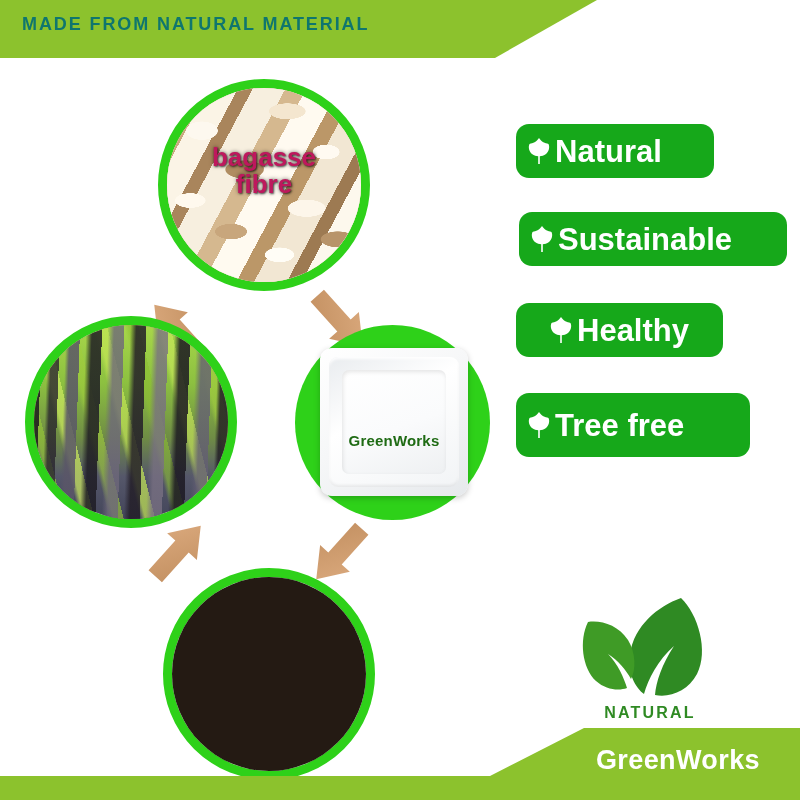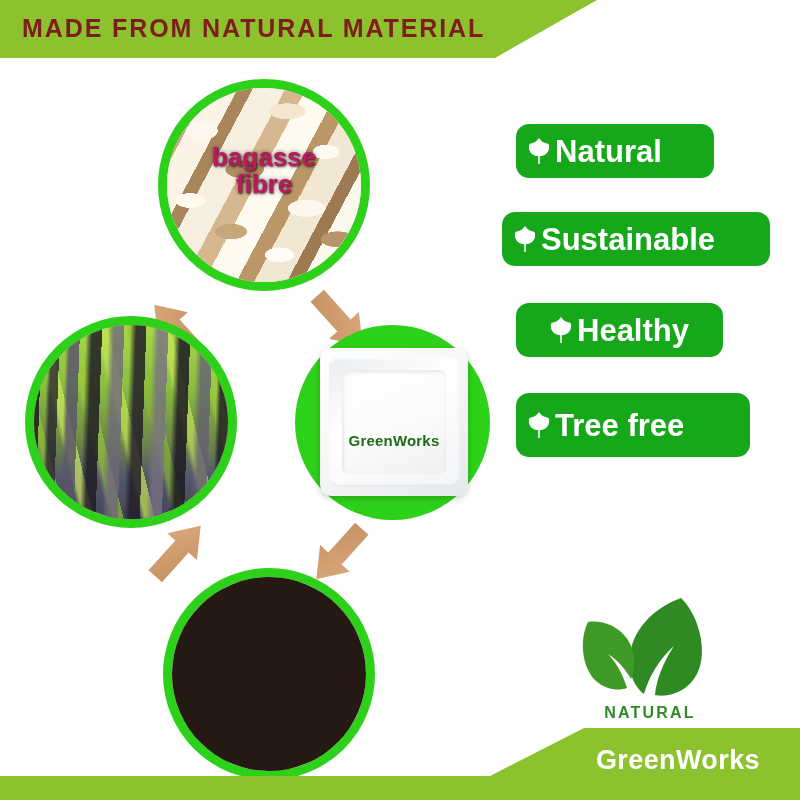--- a/index.html
+++ b/index.html
@@ -8,21 +8,21 @@
     font-family:"Liberation Sans","DejaVu Sans",sans-serif;
     position:relative;
   }
   #stage{position:absolute;inset:0;width:800px;height:800px;overflow:hidden;background:#fff;}
 
   
   .header-banner{position:absolute;left:0;top:0;width:620px;height:60px;}
   .header-banner svg{display:block;}
   .header-title{
     position:absolute;left:22px;top:14px;
-    color:#7f1d1d;font-size:25px;font-weight:700;letter-spacing:1.9px;
+    color:#0f766e;font-size:18px;font-weight:700;letter-spacing:1.9px;
     white-space:nowrap;
   }
 
   
   .circ{position:absolute;border-radius:50%;box-sizing:border-box;overflow:hidden;}
   .circ-ring{border:9px solid #2ed119;background:#fff;}
 
   .tex{position:absolute;inset:0;}
 
   
@@ -213,21 +213,21 @@
     <div class="tex tex-compost"></div>
   </div>
 
   <div class="badge" style="left:516px;top:124px;width:198px;height:54px;">
     <svg class="badge-leaf" viewBox="0 0 26 30">
       <path d="M13 2 C10.5 6 7 7 3.5 8 C2 11 3 15.5 6 18 C8 19.7 10.5 20.2 12.2 20.2 L12.2 28 L13.8 28 L13.8 20.2 C15.5 20.2 18 19.7 20 18 C23 15.5 24 11 22.5 8 C19 7 15.5 6 13 2 Z" fill="#ffffff"></path>
     </svg>
     <span class="badge-text" style="font-size:31px;">Natural</span>
   </div>
 
-  <div class="badge" style="left:502px;top:212px;width:268px;height:54px;">
+  <div class="badge" style="left:519px;top:212px;width:268px;height:54px;">
     <svg class="badge-leaf" viewBox="0 0 26 30">
       <path d="M13 2 C10.5 6 7 7 3.5 8 C2 11 3 15.5 6 18 C8 19.7 10.5 20.2 12.2 20.2 L12.2 28 L13.8 28 L13.8 20.2 C15.5 20.2 18 19.7 20 18 C23 15.5 24 11 22.5 8 C19 7 15.5 6 13 2 Z" fill="#ffffff"></path>
     </svg>
     <span class="badge-text" style="font-size:31px;">Sustainable</span>
   </div>
 
   <div class="badge" style="left:516px;top:303px;width:207px;height:54px;padding-left:32px;">
     <svg class="badge-leaf" viewBox="0 0 26 30">
       <path d="M13 2 C10.5 6 7 7 3.5 8 C2 11 3 15.5 6 18 C8 19.7 10.5 20.2 12.2 20.2 L12.2 28 L13.8 28 L13.8 20.2 C15.5 20.2 18 19.7 20 18 C23 15.5 24 11 22.5 8 C19 7 15.5 6 13 2 Z" fill="#ffffff"></path>
     </svg>

